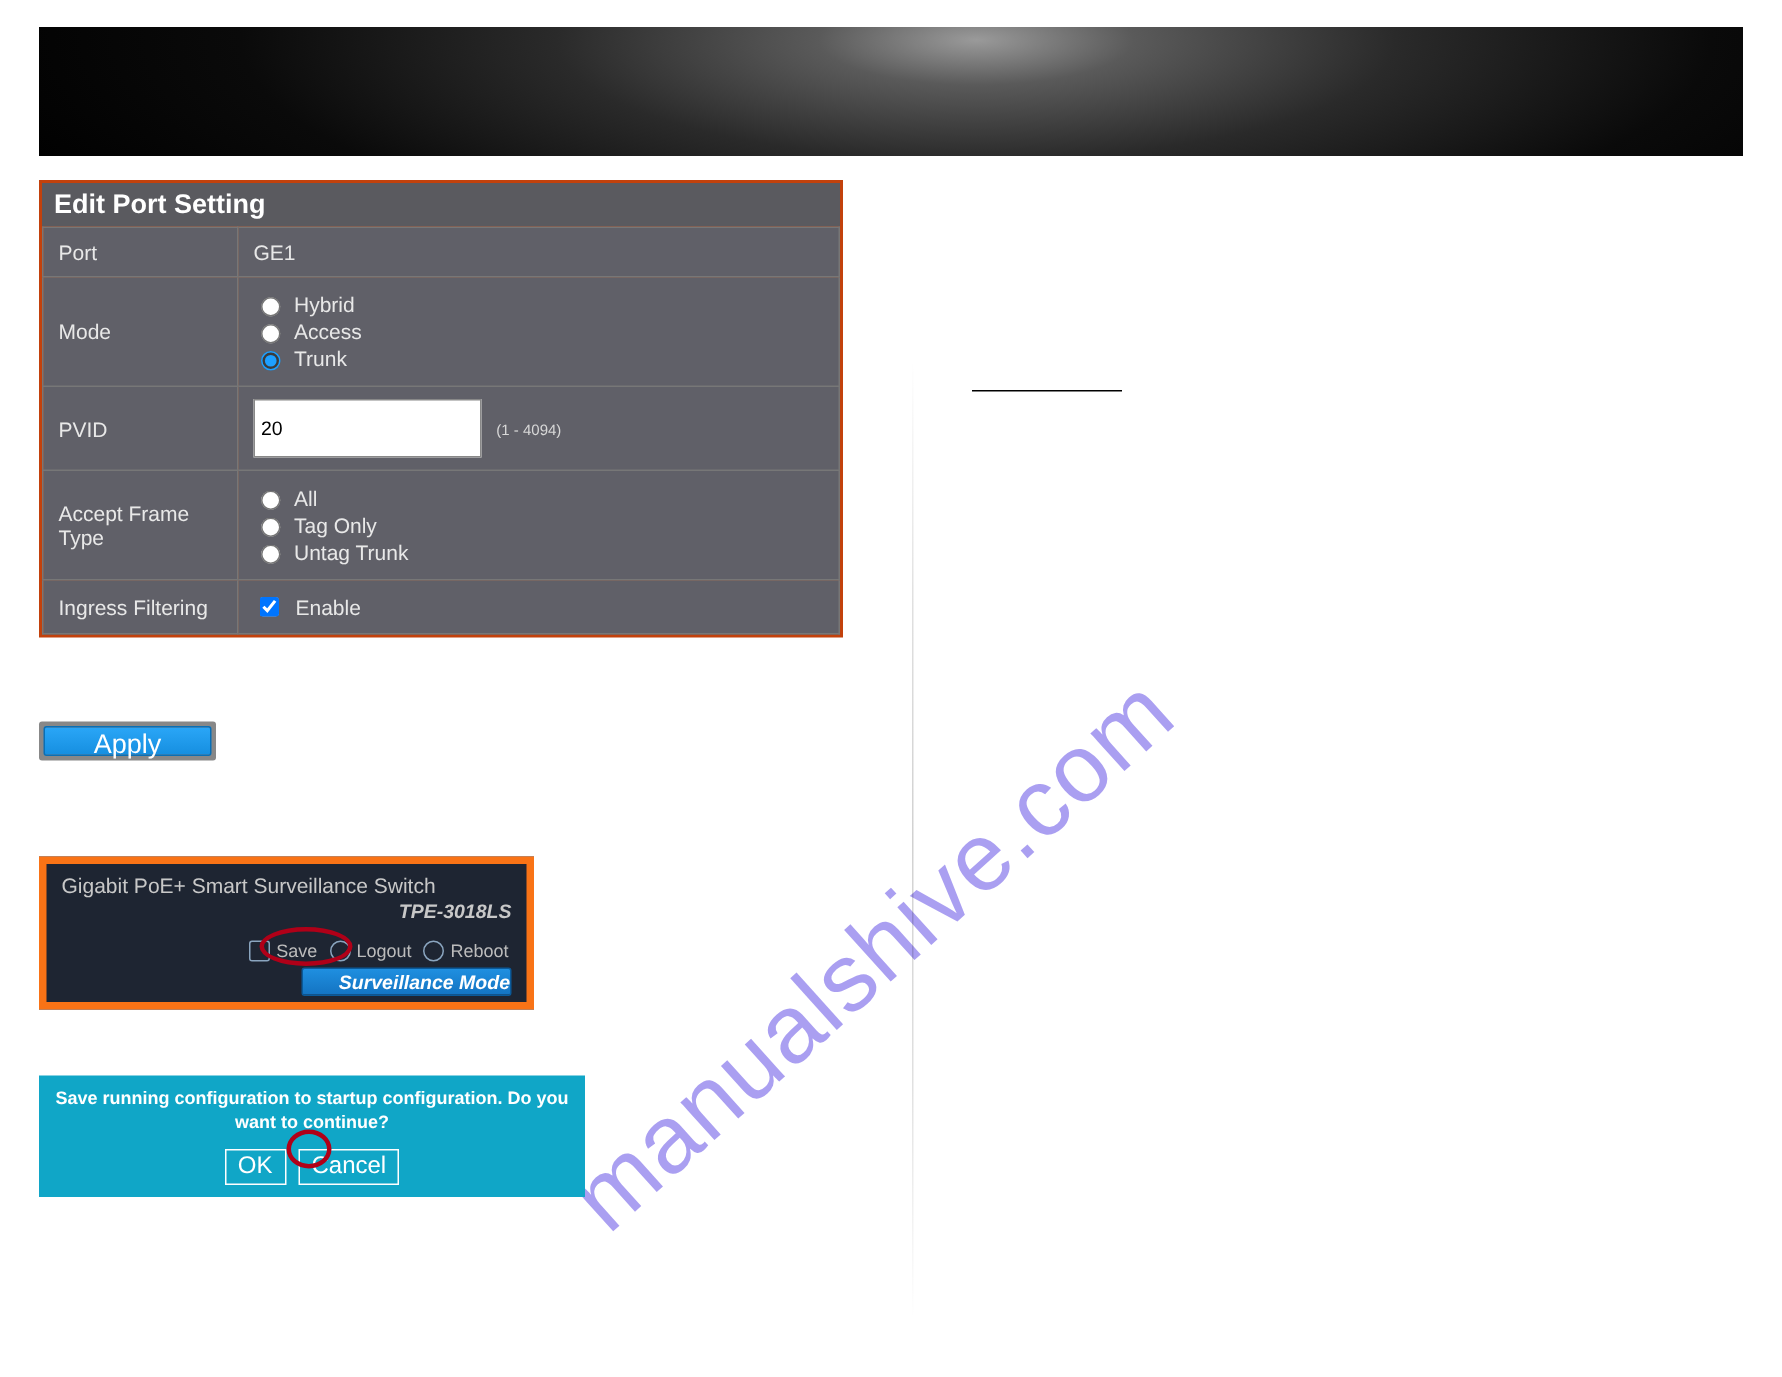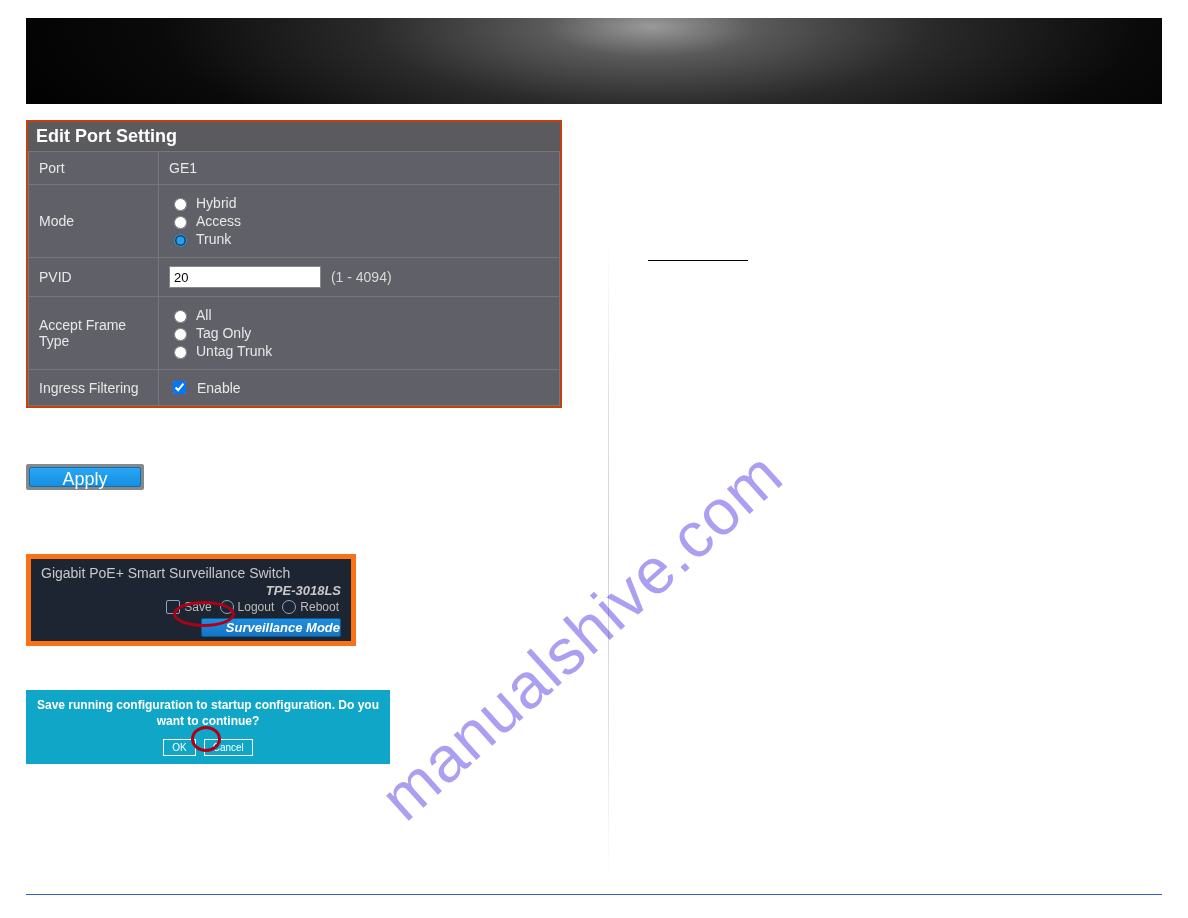--- a/index.html
+++ b/index.html
@@ -51,28 +51,28 @@
     width: 130px;
     font-size: 14px;
   }
   .edit-table td.value {
     font-size: 14px;
   }
   .radio-row { display: flex; align-items: flex-start; gap: 6px; margin: 2px 0; }
   .radio-row input[type=radio] { accent-color: #1ea0ff; }
   .pvid-input {
     width: 152px;
-    height: 22px;
+    height: 39px;
     border: 1px solid #888;
     background: #fff;
     color: #000;
     padding: 0 4px;
     font-size: 13px;
   }
-  .pvid-hint { color: #d8d8d8; margin-left: 6px; font-size: 14px; }
+  .pvid-hint { color: #d8d8d8; margin-left: 6px; font-size: 10px; }
   .checkbox-row { display: inline-flex; align-items: center; gap: 8px; }
 
   
   .apply-wrap {
     margin-top: 56px;
     width: 118px;
     padding: 3px;
     background: #888;
     border-radius: 2px;
   }
@@ -99,21 +99,21 @@
     padding: 6px 10px 4px 10px;
     position: relative;
   }
   .switch-title { font-weight: normal; font-size: 14px; }
   .switch-model { text-align: right; font-weight: bold; font-size: 13px; margin-top: 2px; font-style: italic;}
   .switch-links {
     display: flex;
     justify-content: flex-end;
     align-items: flex-start;
     gap: 4px;
-    margin-top: 2px;
+    margin-top: 12px;
   }
   .sh-link { display: inline-flex; align-items: center; gap: 4px; color: #bcbcbc; font-size: 12px; padding: 0 2px; cursor: pointer;}
   .sh-ico {
     display: inline-block; width: 14px; height: 14px;
     border: 1px solid #8aa5bf; border-radius: 2px;
   }
   .sh-logout { width:14px;height:14px;border:1px solid #8aa5bf;border-radius:50%; position:relative;}
   .sh-reboot { width:14px;height:14px;border:1px solid #8aa5bf;border-radius:50%; }
   .save-circle {
     position: absolute;
@@ -148,21 +148,21 @@
     padding: 8px 10px;
     position: relative;
     font-size: 12px;
   }
   .confirm-text { text-align: center; font-weight: bold; line-height: 1.3; }
   .confirm-btns { display:flex; justify-content:center; gap:8px; margin-top:10px; }
   .cbtn {
     background: transparent;
     border: 1px solid #fff;
     color:#fff;
-    font-size:10px;
+    font-size:16px;
     padding: 2px 8px;
     cursor:pointer;
   }
   .ok-circle {
     position:absolute;
     border:3px solid #b00018;
     border-radius:50%;
     width:30px;height:26px;
     left:165px; top:36px;
     pointer-events:none;

